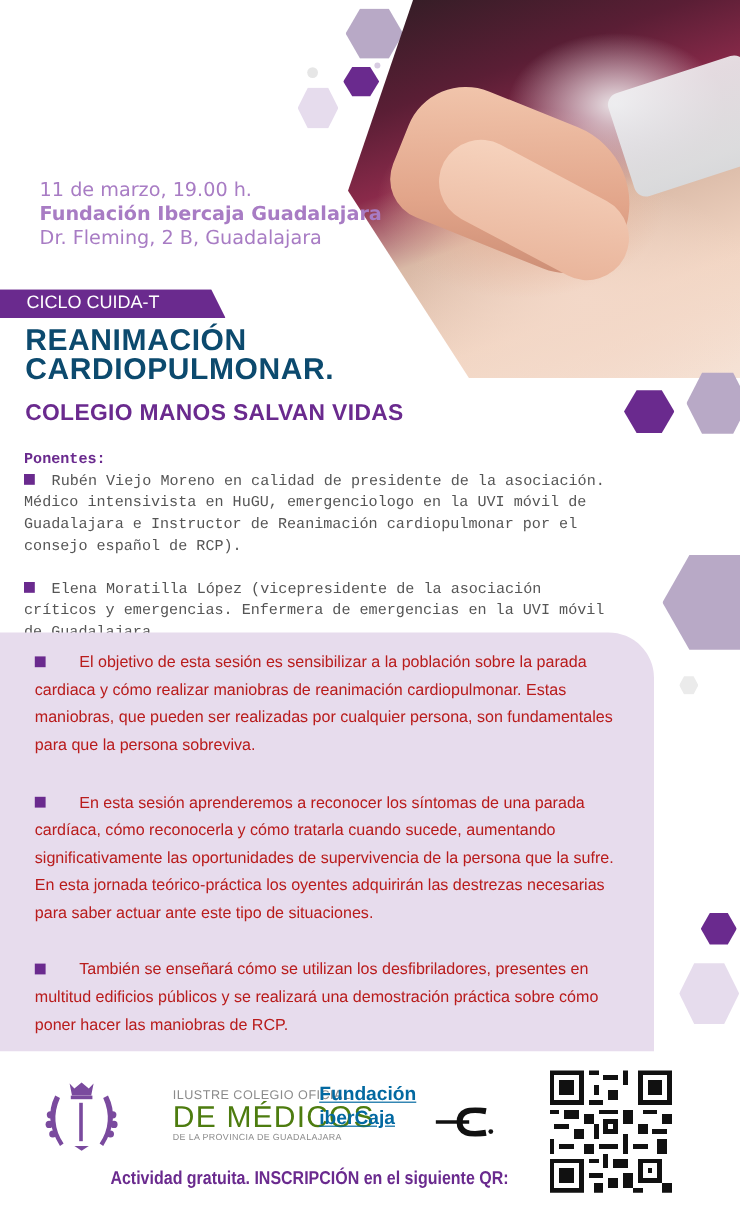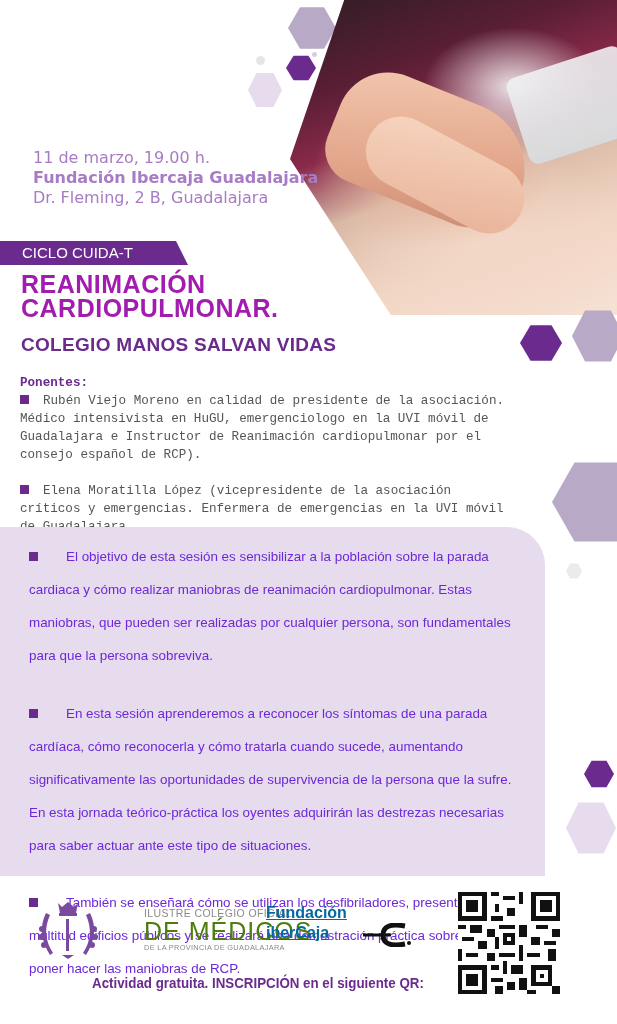--- a/index.html
+++ b/index.html
@@ -37,33 +37,33 @@
 
   .info { position: absolute; left: 33px; top: 148px; color: #a87cc4; font-size: 16px; line-height: 20px; }
   .info .bold { font-weight: bold; }
 
   .ciclo-bar {
     position: absolute; left: 0; top: 241px; width: 188px; height: 24px; background: #6a2a8e;
     clip-path: polygon(0 0, 176px 0, 188px 24px, 0 24px);
   }
   .ciclo-label { position: absolute; left: 22px; top: 244px; color: #ffffff; font-size: 15px; font-family: "Liberation Sans", sans-serif; }
 
-  .title { position: absolute; left: 21px; top: 272px; color: #a21caf; font-family: "Liberation Sans", sans-serif; font-weight: bold; font-size: 25px; line-height: 24px; letter-spacing: 0.5px; }
+  .title { position: absolute; left: 21px; top: 272px; color: #0c4a6e; font-family: "Liberation Sans", sans-serif; font-weight: bold; font-size: 25px; line-height: 24px; letter-spacing: 0.5px; }
   .subtitle { position: absolute; left: 21px; top: 334px; color: #6a2a8e; font-family: "Liberation Sans", sans-serif; font-weight: bold; font-size: 19px; letter-spacing: 0.3px; }
 
   .ponentes { position: absolute; left: 20px; top: 374px; width: 490px; color: #555555; font-size: 12.6px; line-height: 18px; font-family: Liberation Mono, monospace; }
   .ponentes .head { color: #6a2a8e; font-weight: bold; }
   .ponentes .item { margin-bottom: 18px; }
   .sq { display: inline-block; width: 9px; height: 9px; background: #6a2a8e; margin-right: 14px; vertical-align: 0; }
 
   .desc-box {
     position: absolute; left: 0; top: 527px; width: 545px; height: 349px; background: #e7dced;
     border-top-right-radius: 38px;
   }
-  .desc { position: absolute; left: 29px; top: 540px; width: 500px; color: #6d28d9; font-family: "Liberation Sans", sans-serif; font-size: 13.4px; line-height: 33px; }
+  .desc { position: absolute; left: 29px; top: 540px; width: 500px; color: #b91c1c; font-family: "Liberation Sans", sans-serif; font-size: 13.4px; line-height: 23px; }
   .desc p { margin-bottom: 24.5px; }
   .desc .sq { margin-right: 28px; }
 
   .logos { position: absolute; top: 895px; left: 0; width: 617px; height: 80px; }
   .colegio { position: absolute; left: 34px; top: 4px; width: 68px; height: 62px; }
   .colegio-text { position: absolute; left: 104px; top: 12px; color: #8a8a8a; font-family: "Liberation Sans", sans-serif; margin-left: 40px; }
   .colegio-text .l1 { font-size: 10.5px; letter-spacing: 0.4px; }
   .colegio-text .l2 { font-size: 25px; line-height: 24px; letter-spacing: 1px; color: #4d7c0f; }
   .colegio-text .l3 { font-size: 7.4px; letter-spacing: 0.3px; }
   .iber { position: absolute; left: 266px; top: 8px; color: #0369a1; font-family: "Liberation Sans", sans-serif; font-weight: bold; font-size: 16px; line-height: 20px; text-decoration: underline; }

